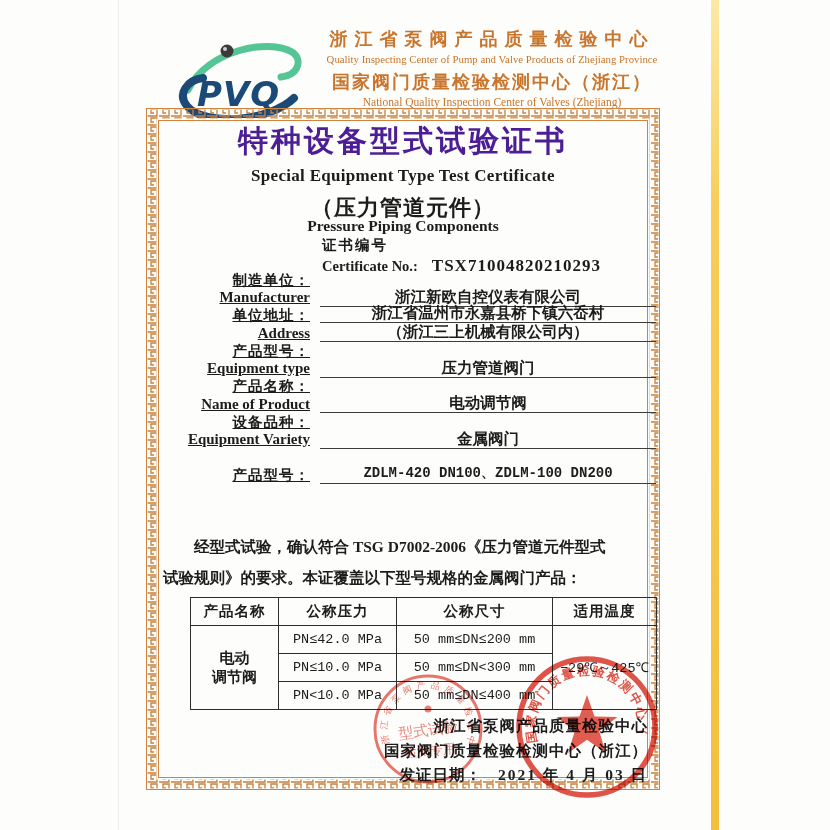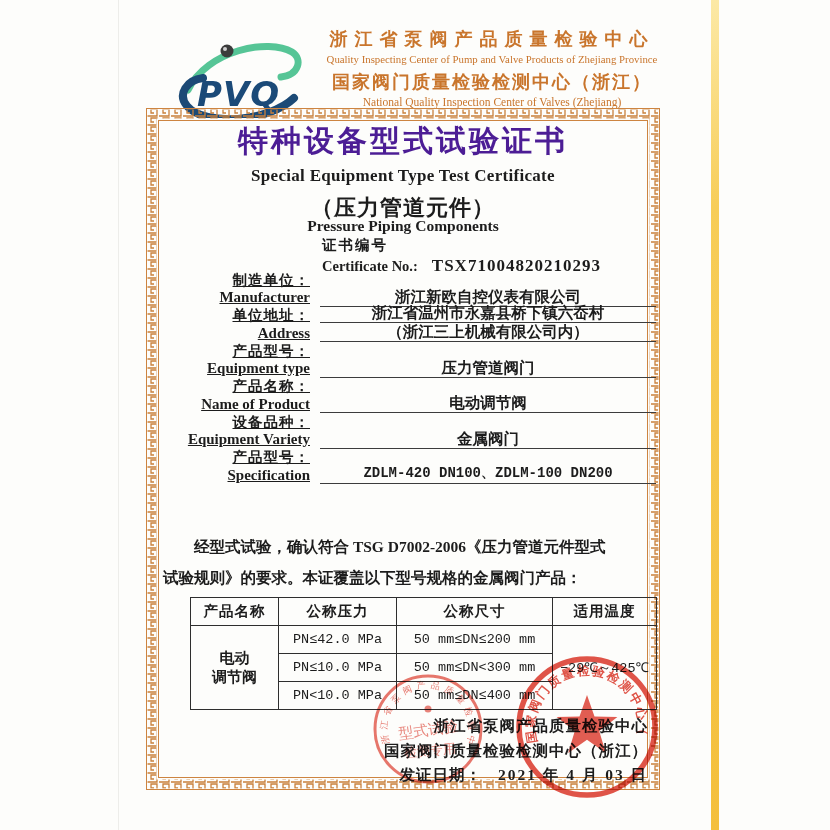--- a/index.html
+++ b/index.html
@@ -165,21 +165,20 @@
         <div class="fl-cn">设备品种：</div>
         <div class="fl-en">Equipment Variety</div>
       </div>
       <div class="field-values">
         <div class="value-line">金属阀门</div>
       </div>
     </div>
     <div class="field-row">
       <div class="field-label">
         <div class="fl-cn">产品型号：</div>
-        <div class="fl-en">Specification</div>
       </div>
       <div class="field-values">
         <div class="value-line mono">ZDLM-420 DN100、ZDLM-100 DN200</div>
       </div>
     </div>
   </div>
 
 <div class="abs statement">
   <div class="st-line indent">经型式试验，确认符合 TSG D7002-2006《压力管道元件型式</div>
   <div class="st-line">试验规则》的要求。本证覆盖以下型号规格的金属阀门产品：</div>

